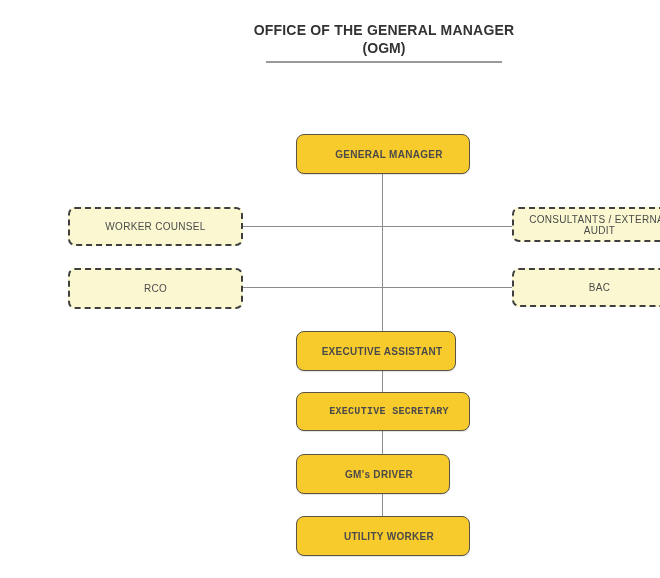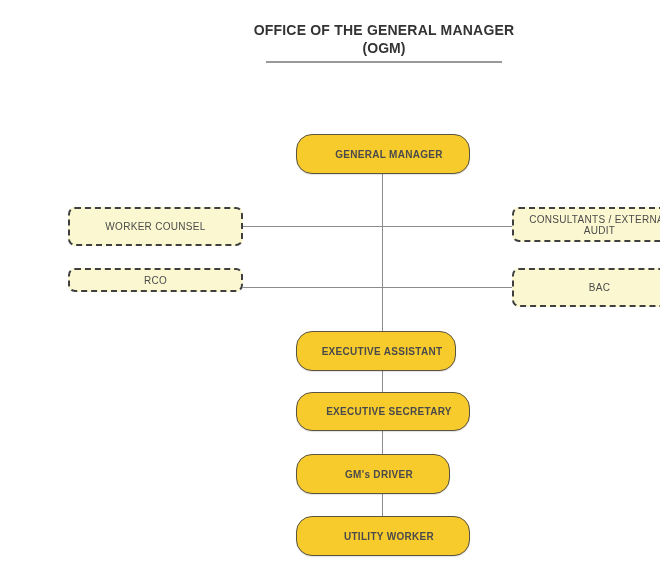--- a/index.html
+++ b/index.html
@@ -52,21 +52,21 @@
     justify-content: center;
     text-align: center;
     box-sizing: border-box;
     font-size: 10px;
     letter-spacing: 0.3px;
     color: var(--label-text, #4A4A4A);
   }
   .node.solid {
     background: var(--solid-fill, #F8CB2D);
     border: 1.5px solid var(--solid-border, #5A5443);
-    border-radius: 16px;
+    border-radius: 8px;
     font-weight: bold;
     box-shadow: 0 1px 1px rgba(0,0,0,0.12);
     padding-left: 12px;
   }
   .node.dashed {
     background: var(--dashed-fill, #FBF8D1);
     border: 2px dashed var(--dashed-border, #3F3F3F);
     border-radius: 7px;
     font-weight: normal;
   }
@@ -77,24 +77,24 @@
   }
   .connector-h {
     position: absolute;
     height: 1px;
     background: var(--connector, #8C8C8C);
   }
   
   #node-general-manager        { left: 248px; top: 134px; width: 174px; height: 40px; }
   #node-legal-counsel          { left: 20px;  top: 207px; width: 175px; height: 39px; }
   #node-consultants            { left: 464px; top: 207px; width: 175px; height: 35px; }
-  #node-rco                    { left: 20px;  top: 268px; width: 175px; height: 24px; text-align: right; }
+  #node-rco                    { left: 20px;  top: 268px; width: 175px; height: 41px; text-align: right; }
   #node-bac                    { left: 464px; top: 268px; width: 175px; height: 39px; }
   #node-executive-assistant    { left: 248px; top: 331px; width: 160px; height: 40px; }
-  #node-executive-secretary    { left: 248px; top: 392px; width: 174px; height: 39px; }
+  #node-executive-secretary    { left: 248px; top: 392px; width: 174px; height: 39px; font-family: Liberation Mono, monospace; }
   #node-gms-driver             { left: 248px; top: 454px; width: 154px; height: 40px; }
   #node-utility-worker         { left: 248px; top: 516px; width: 174px; height: 40px; }
   
   #trunk-gm-to-ea              { left: 334px; top: 174px; height: 157px; }
   #link-ea-es                  { left: 334px; top: 371px; height: 21px; }
   #link-es-gd                  { left: 334px; top: 431px; height: 23px; }
   #link-gd-uw                  { left: 334px; top: 494px; height: 22px; }
   #row-legal-consultants       { left: 195px; top: 226px; width: 269px; }
   #row-rco-bac                 { left: 195px; top: 287px; width: 269px; }
 </style>

